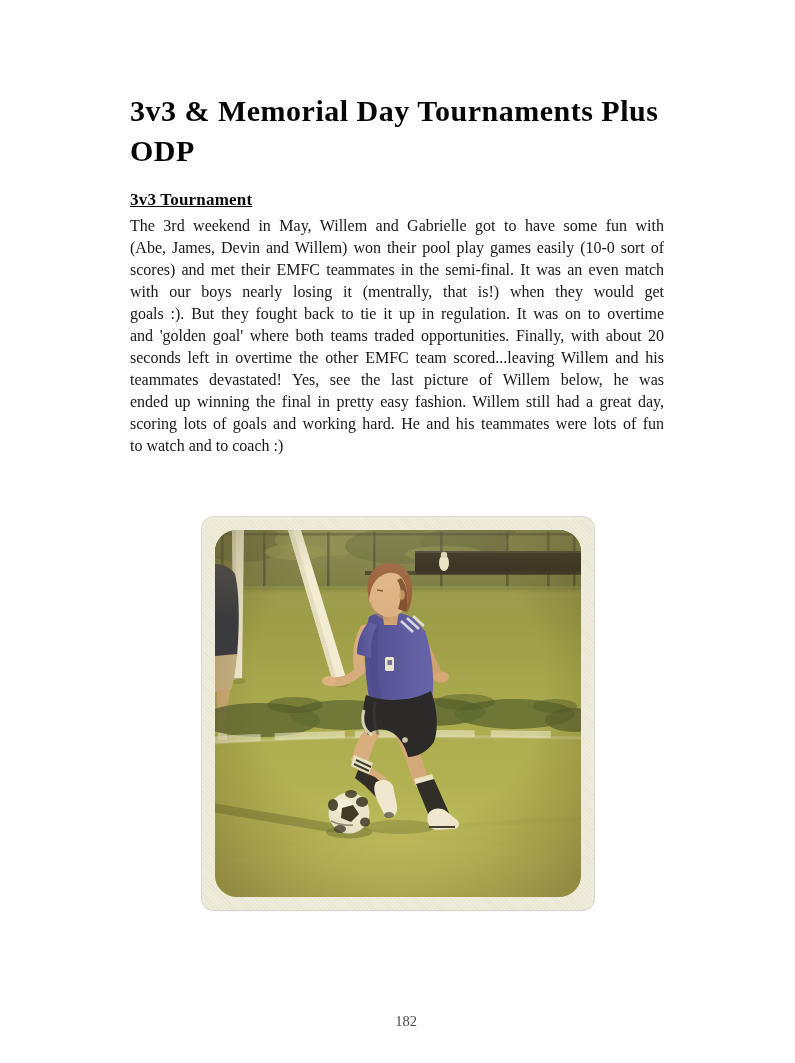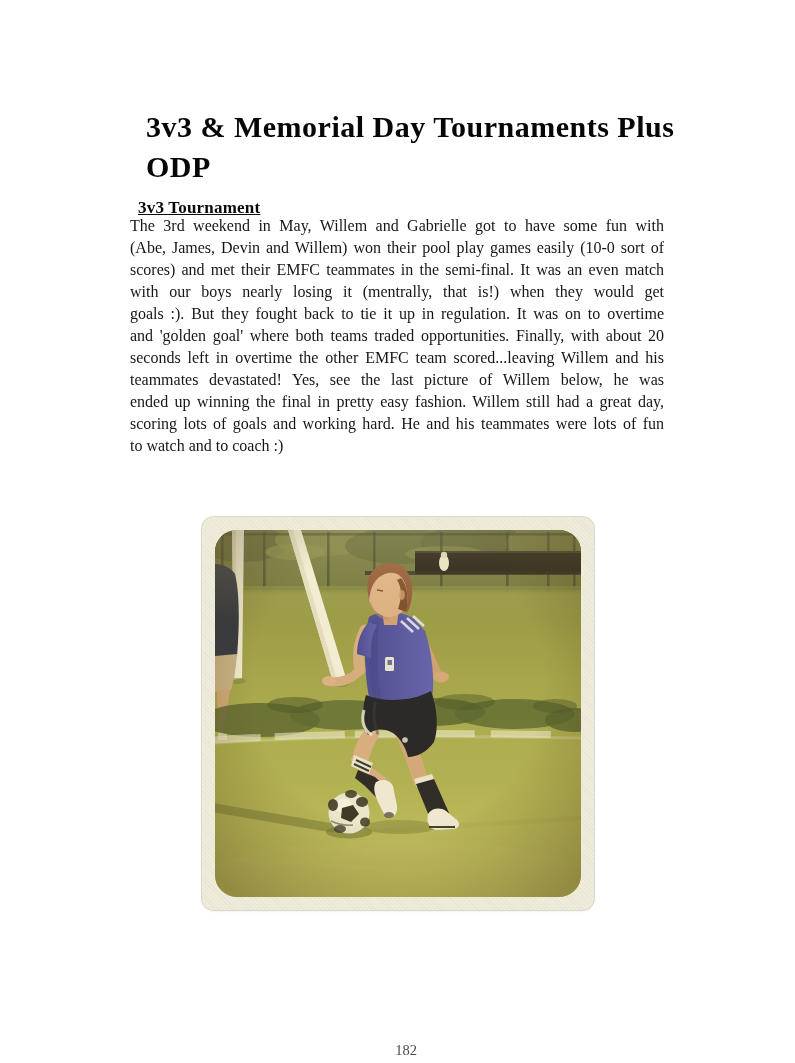--- a/index.html
+++ b/index.html
@@ -3,25 +3,25 @@
 <meta charset="utf-8">
 <style>
   html,body { margin:0; padding:0; background:#ffffff; }
   .page {
     position:relative; width:795px; height:1063px; background:#ffffff;
     font-family:"Liberation Serif", serif; color:#101010; overflow:hidden;
   }
   .title {
     position:absolute; left:130px; top:91px; width:560px;
     font-size:30px; line-height:40px; font-weight:bold; letter-spacing:0.5px;
-    color:#060606; margin:16px;
+    color:#060606; margin:0;
   }
   .title .t-line { display:block; white-space:nowrap; }
   .section-heading {
-    position:absolute; left:130px; top:190px; margin:8px;
+    position:absolute; left:130px; top:190px; margin:0;
     font-size:17px; font-weight:bold; text-decoration:underline;
     letter-spacing:0.2px; color:#0a0a0a;
   }
   .para { position:absolute; left:130px; top:215px; width:534px; }
   .pline {
     font-size:16px; line-height:22px; height:22px; overflow:hidden;
     text-align:justify; text-align-last:justify; color:#161616;
   }
   .pline.last { text-align:right; text-align-last:left; }
   figure.photo-frame {
@@ -32,21 +32,21 @@
     border-radius:12px;
     box-shadow:0 0 0 1px #dcd9c8, 0 1px 3px rgba(0,0,0,0.10);
   }
   .photo {
     width:366px; height:367px; border-radius:22px; overflow:hidden;
     background:#a8a74b; position:relative;
   }
   .photo svg { display:block; }
   .pageno {
     position:absolute; left:130px; top:1013px; width:534px;
-    text-align:center; text-indent:18px; font-size:14.5px; color:#4b4b4b;margin-top:29px;
+    text-align:center; text-indent:18px; font-size:14.5px; color:#4b4b4b;
   }
 </style>
 </head>
 <body>
 
 <div class="page">
 
   <h1 class="title">
     <span class="t-line">3v3 &amp; Memorial Day Tournaments Plus</span>
     <span class="t-line">ODP</span>

